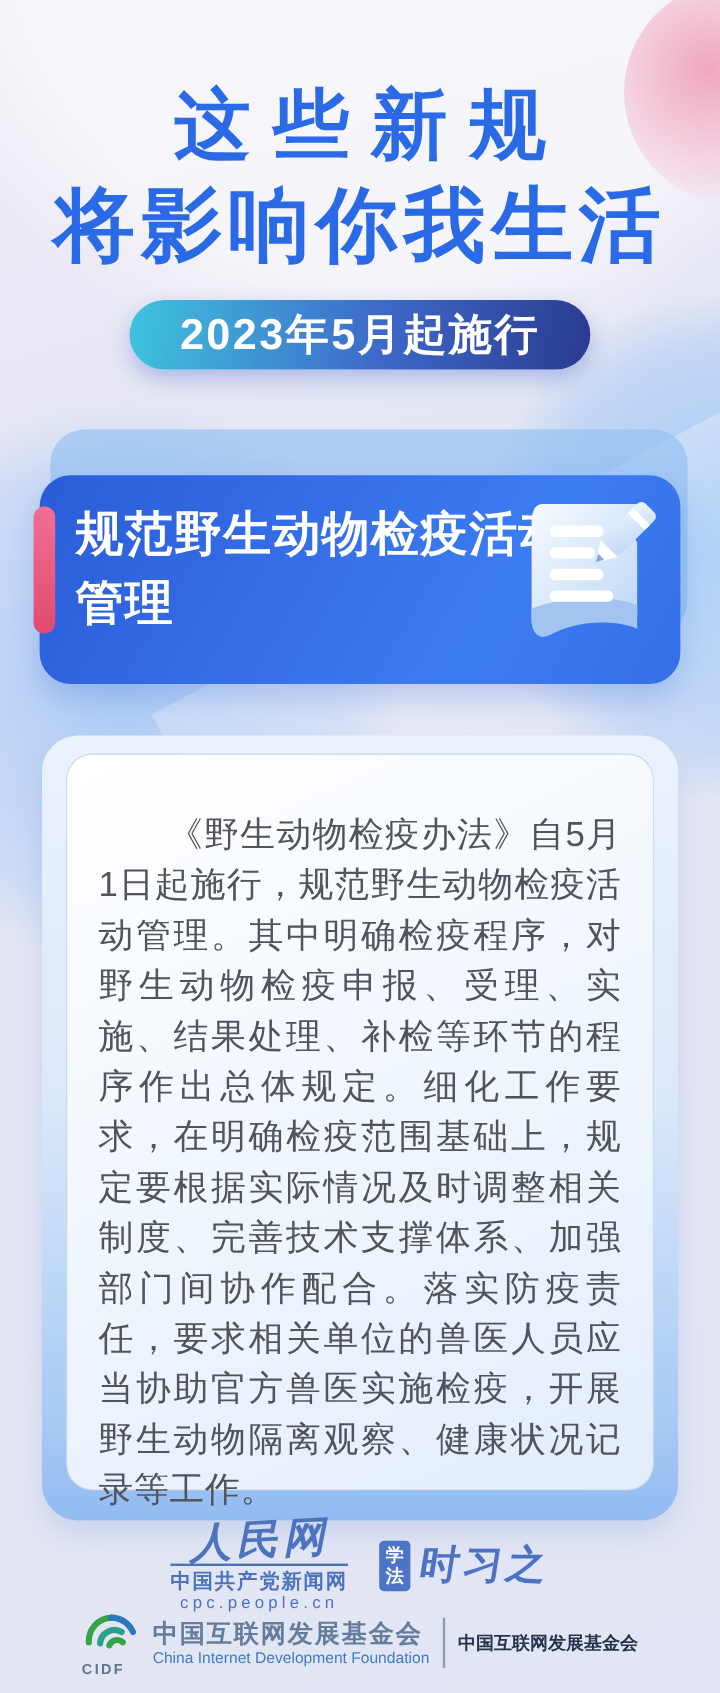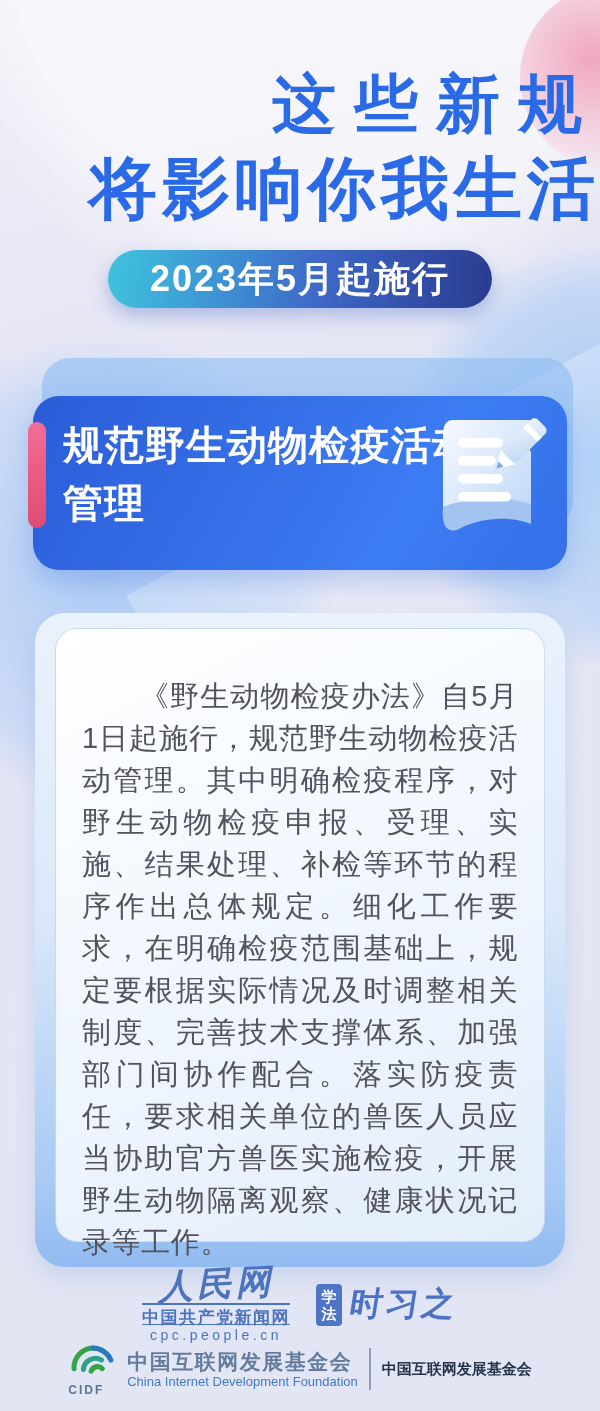--- a/index.html
+++ b/index.html
@@ -17,21 +17,21 @@
   .blob-pink{left:520px;top:-16px;width:186px;height:186px;
     background:radial-gradient(circle at 38% 40%,rgba(240,162,188,0.95) 0%,rgba(246,208,223,0.55) 58%,rgba(246,208,223,0) 72%);}
   .blob-blue-left{left:-135px;top:330px;width:475px;height:475px;
     background:radial-gradient(circle,rgba(163,199,246,0.8) 0%,rgba(163,199,246,0.35) 55%,rgba(163,199,246,0) 70%);}
   .blob-blue-right{left:395px;top:240px;width:430px;height:430px;
     background:radial-gradient(circle,rgba(148,193,245,0.85) 0%,rgba(148,193,245,0.4) 55%,rgba(148,193,245,0) 70%);}
   .streak{position:absolute;left:150px;top:430px;width:640px;height:260px;
     background:linear-gradient(180deg,rgba(255,255,255,0.28),rgba(255,255,255,0.03));
     transform:rotate(-28deg);}
   
-  .main-title{position:absolute;top:60px;left:0;right:0;text-align:right;
+  .main-title{position:absolute;top:60px;left:0;right:0;text-align:center;
     color:#2B6AE6;font-weight:900;}
   .title-l1{font-size:64px;letter-spacing:18px;line-height:88px;text-indent:18px;}
   .title-l2{font-size:68px;letter-spacing:5px;line-height:80px;}
   
   .date-badge{position:absolute;top:250px;left:50%;transform:translateX(-50%);
     height:58px;line-height:58px;padding:0 42px;border-radius:30px;
     background:linear-gradient(95deg,#3FC3DE 0%,#3E68C8 55%,#2A3B90 100%);
     color:#fff;font-size:36px;font-weight:800;letter-spacing:2px;white-space:nowrap;
     box-shadow:0 8px 18px rgba(62,104,200,0.35);text-align:center;}
   
@@ -57,21 +57,21 @@
     border:1px solid rgba(168,194,230,0.55);}
   .body-text{font-size:29px;line-height:42px;color:#53535B;font-weight:500;
     text-indent:2em;text-align:justify;letter-spacing:0.6px;margin:0;}
   
   .footer-row1{position:absolute;top:1266px;left:0;right:0;display:flex;
     justify-content:center;align-items:flex-start;gap:26px;z-index:2;}
   .people-logo{text-align:center;color:#4C74BE;}
   .pd-script{font-size:35px;font-style:italic;font-weight:700;line-height:36px;
     transform:rotate(-3deg);letter-spacing:4px;}
   .pd-rule{height:2px;background:#4C74BE;margin:1px 0 3px 0;border:none;}
-  .pd-name{font-size:17px;font-weight:800;letter-spacing:1.5px;line-height:20px;text-decoration:underline;}
+  .pd-name{font-size:17px;font-weight:800;letter-spacing:1.5px;line-height:20px;}
   .pd-domain{font-size:14px;font-weight:400;letter-spacing:3.5px;line-height:15px;}
   .sxz-logo{display:flex;align-items:center;gap:8px;margin-top:16px;}
   .sxz-badge{width:26px;padding:4px 0;background:#4E74C6;border-radius:4px;
     color:#fff;font-size:15px;font-weight:700;text-align:center;line-height:17px;}
   .sxz-name{font-size:33px;font-weight:900;color:#4B72C4;transform:skewX(-9deg);
     letter-spacing:3px;}
   .footer-row2{position:absolute;top:1340px;left:0;right:0;display:flex;
     justify-content:center;align-items:center;gap:11px;z-index:2;}
   .cidf-block{text-align:left;}
   .cidf-abbr{font-size:12px;letter-spacing:2px;color:#5E7490;font-weight:600;line-height:13px;}

